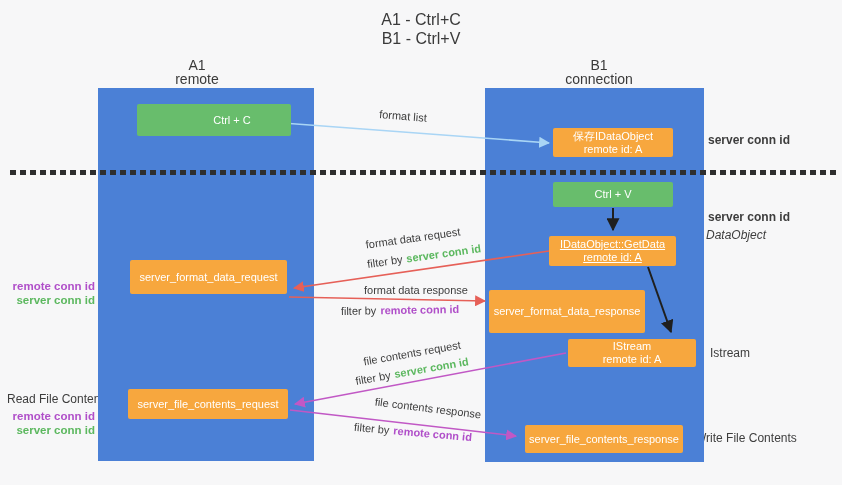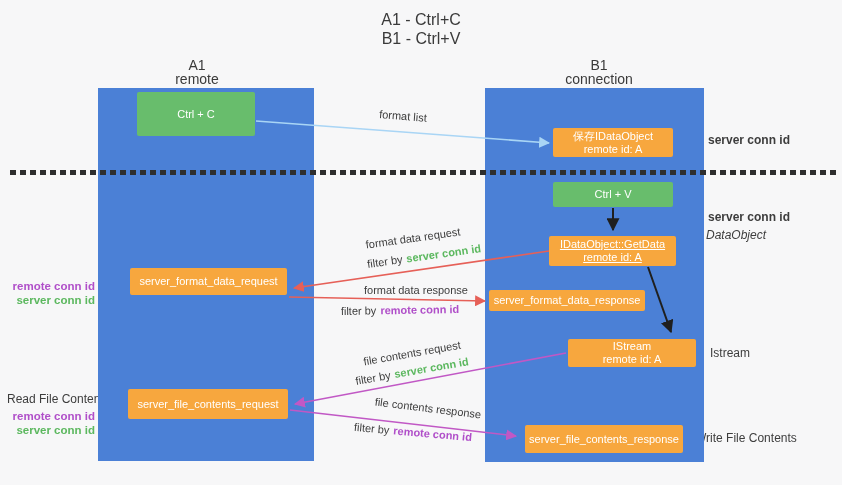--- a/index.html
+++ b/index.html
@@ -87,42 +87,42 @@
     </defs>
     <line x1="256" y1="121" x2="549" y2="143" stroke="#a9d5f5" stroke-width="1.6" marker-end="url(#m-blue)"></line>
     <line x1="613" y1="208" x2="613" y2="230" stroke="#1f1f1f" stroke-width="2" marker-end="url(#m-black)"></line>
     <line x1="549" y1="251" x2="294" y2="288" stroke="#e66058" stroke-width="1.6" marker-end="url(#m-red)"></line>
     <line x1="289" y1="297" x2="485" y2="301" stroke="#e66058" stroke-width="1.6" marker-end="url(#m-red)"></line>
     <line x1="648" y1="267" x2="671" y2="332" stroke="#1f1f1f" stroke-width="2" marker-end="url(#m-black)"></line>
     <line x1="566" y1="353" x2="295" y2="404" stroke="#c158c5" stroke-width="1.6" marker-end="url(#m-magenta)"></line>
     <line x1="290" y1="410" x2="516" y2="436" stroke="#c158c5" stroke-width="1.6" marker-end="url(#m-magenta)"></line>
   </svg>
 
-  <div class="box green z3" style="left:137px; top:92px; width:118px; height:44px;">
+  <div class="box green z3" style="left:137px; top:104px; width:118px; height:32px;padding-left:36px;">
     <div>Ctrl + C</div>
   </div>
-  <div class="box orange z3" style="left:130px; top:268px; width:157px; height:27px;align-items:center;">
+  <div class="box orange z3" style="left:130px; top:260px; width:157px; height:34px;align-items:center;">
     <div>server_format_data_request</div>
   </div>
   <div class="box orange z3" style="left:128px; top:389px; width:160px; height:30px;">
     <div>server_file_contents_request</div>
   </div>
 
   <div class="box orange z3" style="left:553px; top:128px; width:120px; height:29px;">
     <div>保存IDataObject</div>
     <div>remote id: A</div>
   </div>
   <div class="box green z3" style="left:553px; top:182px; width:120px; height:25px;">
     <div>Ctrl + V</div>
   </div>
   <div class="box orange z3" style="left:549px; top:236px; width:127px; height:30px;text-decoration:underline;">
     <div>IDataObject::GetData</div>
     <div>remote id: A</div>
   </div>
-  <div class="box orange z3" style="left:489px; top:290px; width:156px; height:21px;">
+  <div class="box orange z3" style="left:489px; top:290px; width:156px; height:43px;">
     <div>server_format_data_response</div>
   </div>
   <div class="box orange z3" style="left:568px; top:339px; width:128px; height:28px;">
     <div>IStream</div>
     <div>remote id: A</div>
   </div>
   <div class="box orange z3" style="left:525px; top:425px; width:158px; height:28px;">
     <div>server_file_contents_response</div>
   </div>
 

